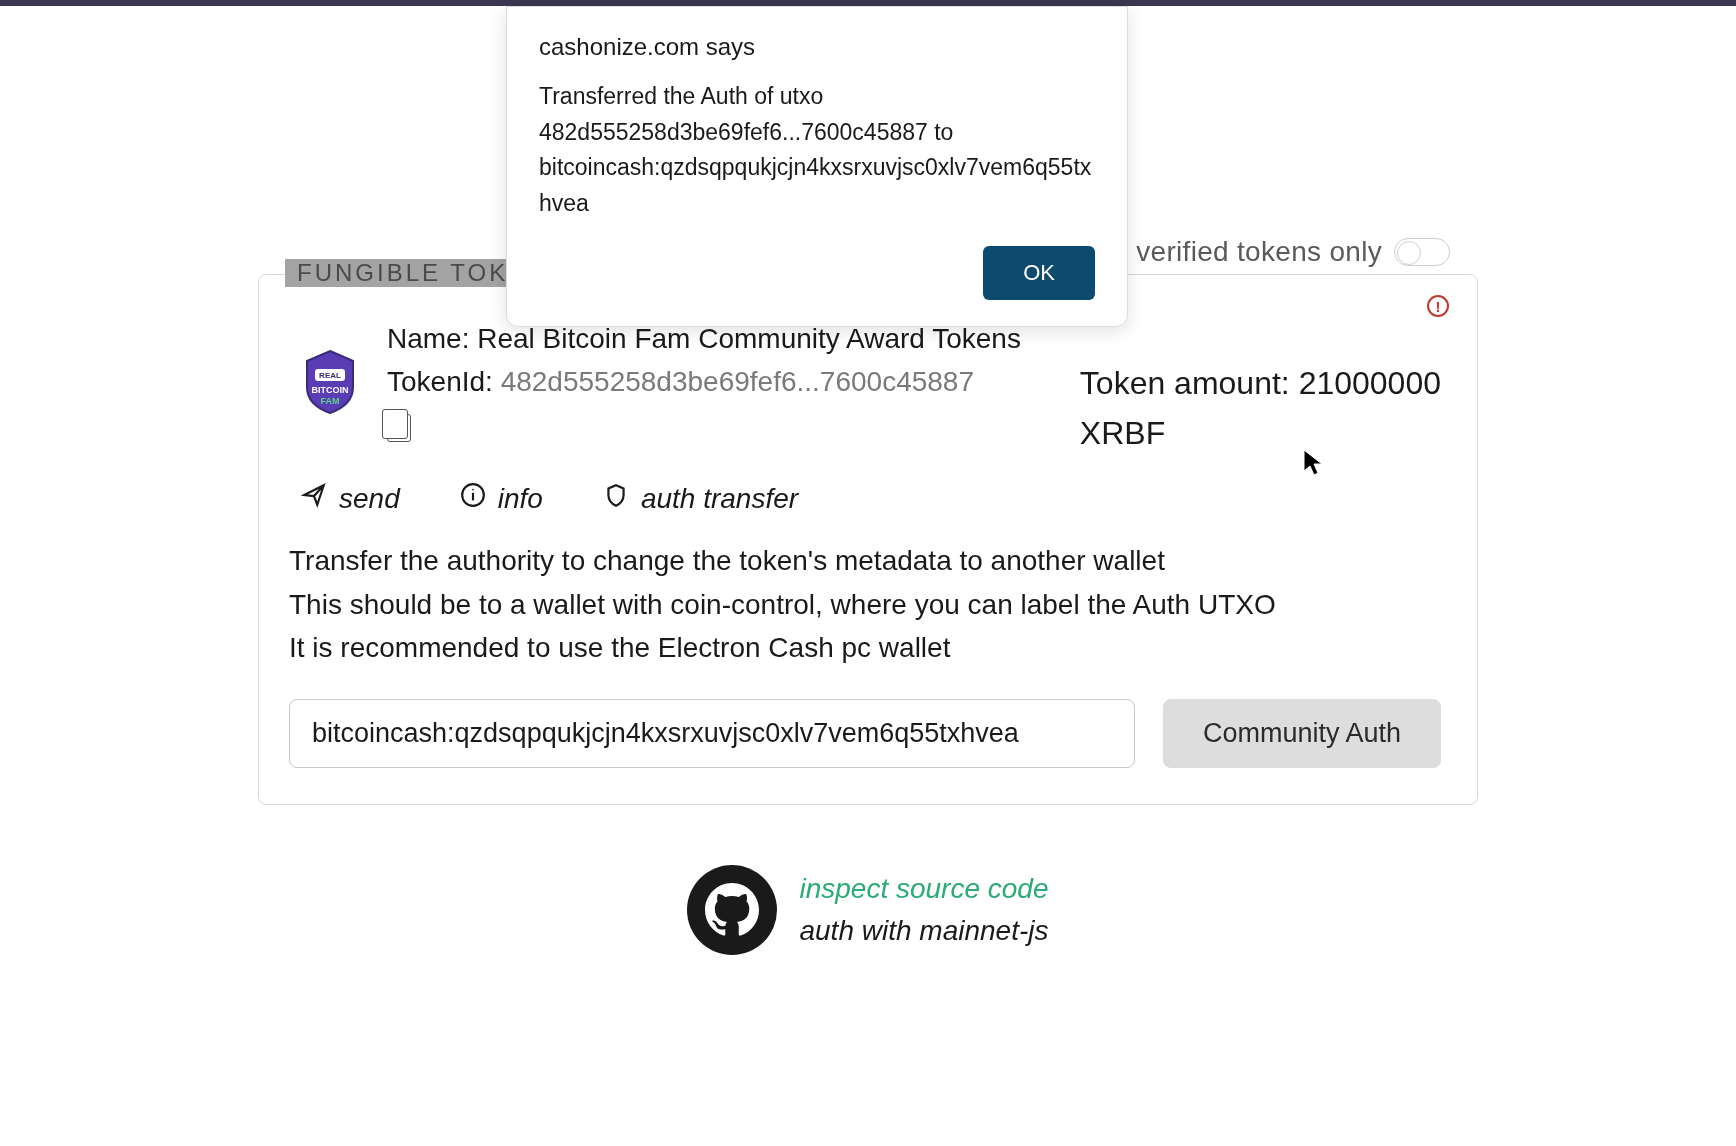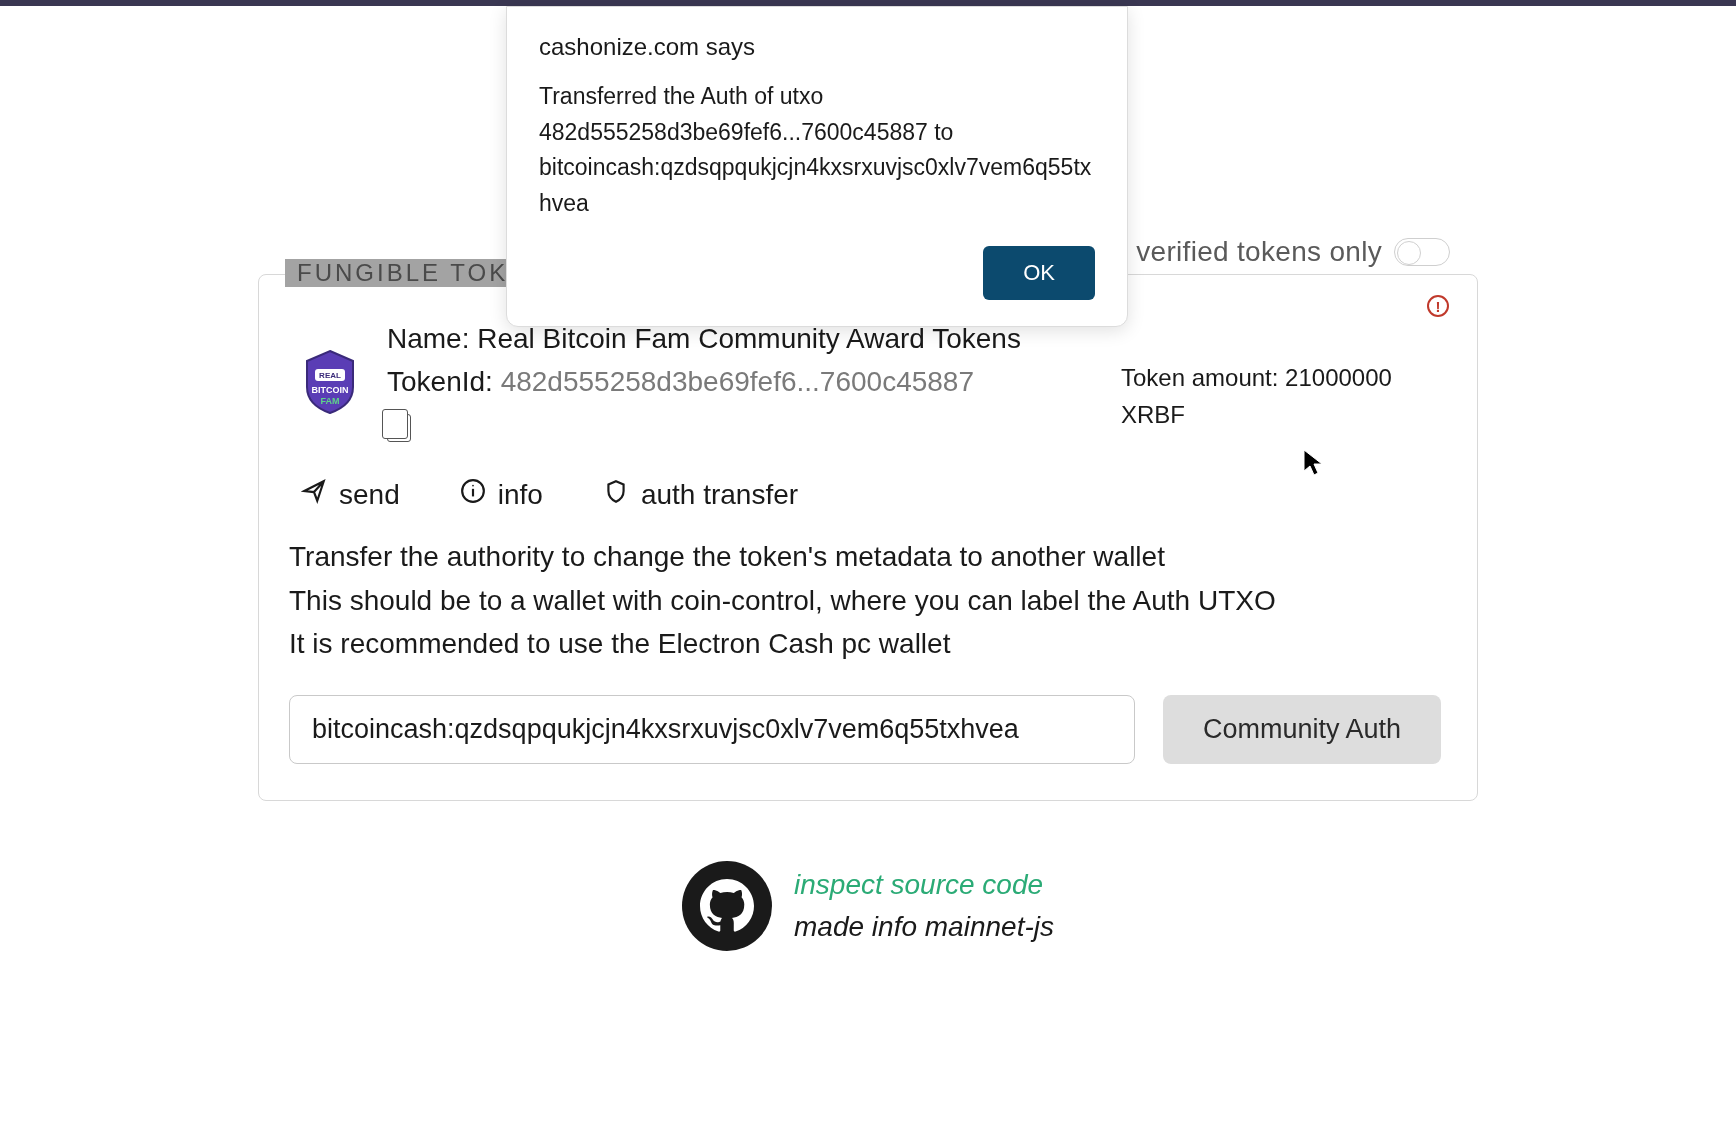--- a/index.html
+++ b/index.html
@@ -129,29 +129,30 @@
       left:-6px;
       top:-6px;
       width:24px;
       height:28px;
       border:1.5px solid #555;
       border-radius:3px;
       background:#fff;
     }
     .token-amount {
       min-width: 320px;
-      font-size: 24px;
+      font-size: 32px;
       line-height: 1.55;
       padding-top: 42px;
     }
     .actions-row {
       display: flex;
       gap: 60px;
       margin-top: 24px;
       margin-left: 6px;
+      font-style: italic;
     }
     .action {
       display: flex;
       align-items: center;
       gap: 12px;
       font-size: 28px;
       cursor: pointer;
       color: #1a1a1a;
     }
     .action svg { width: 26px; height: 26px; stroke:#1a1a1a; fill:none; stroke-width:2; }
@@ -337,21 +338,21 @@
   </div>
 
   <div class="footer">
     <div class="gh-circle">
       <svg viewBox="0 0 16 16">
           <path d="M8 0C3.58 0 0 3.58 0 8c0 3.54 2.29 6.53 5.47 7.59.4.07.55-.17.55-.38 0-.19-.01-.82-.01-1.49-2.01.37-2.53-.49-2.69-.94-.09-.23-.48-.94-.82-1.13-.28-.15-.68-.52-.01-.53.63-.01 1.08.58 1.23.82.72 1.21 1.87.87 2.33.66.07-.52.28-.87.51-1.07-1.78-.2-3.64-.89-3.64-3.95 0-.87.31-1.59.82-2.15-.08-.2-.36-1.02.08-2.12 0 0 .67-.21 2.2.82.64-.18 1.32-.27 2-.27.68 0 1.36.09 2 .27 1.53-1.04 2.2-.82 2.2-.82.44 1.1.16 1.92.08 2.12.51.56.82 1.27.82 2.15 0 3.07-1.87 3.75-3.65 3.95.29.25.54.73.54 1.48 0 1.07-.01 1.93-.01 2.2 0 .21.15.46.55.38A8.013 8.013 0 0 0 16 8c0-4.42-3.58-8-8-8z"></path>
         </svg>
     </div>
     <div class="footer-text">
       <div class="footer-link">inspect source code</div>
-      <div>made info mainnet-js</div>
+      <div>auth with mainnet-js</div>
     </div>
   </div>
 
 </div>
 
 <div class="dialog">
   <div class="dialog-origin">cashonize.com says</div>
   <div class="dialog-msg">Transferred the Auth of utxo 482d555258d3be69fef6...7600c45887 to bitcoincash:qzdsqpqukjcjn4kxsrxuvjsc0xlv7vem6q55txhvea</div>
   <div class="dialog-actions">
     <button class="ok-btn">OK</button>

